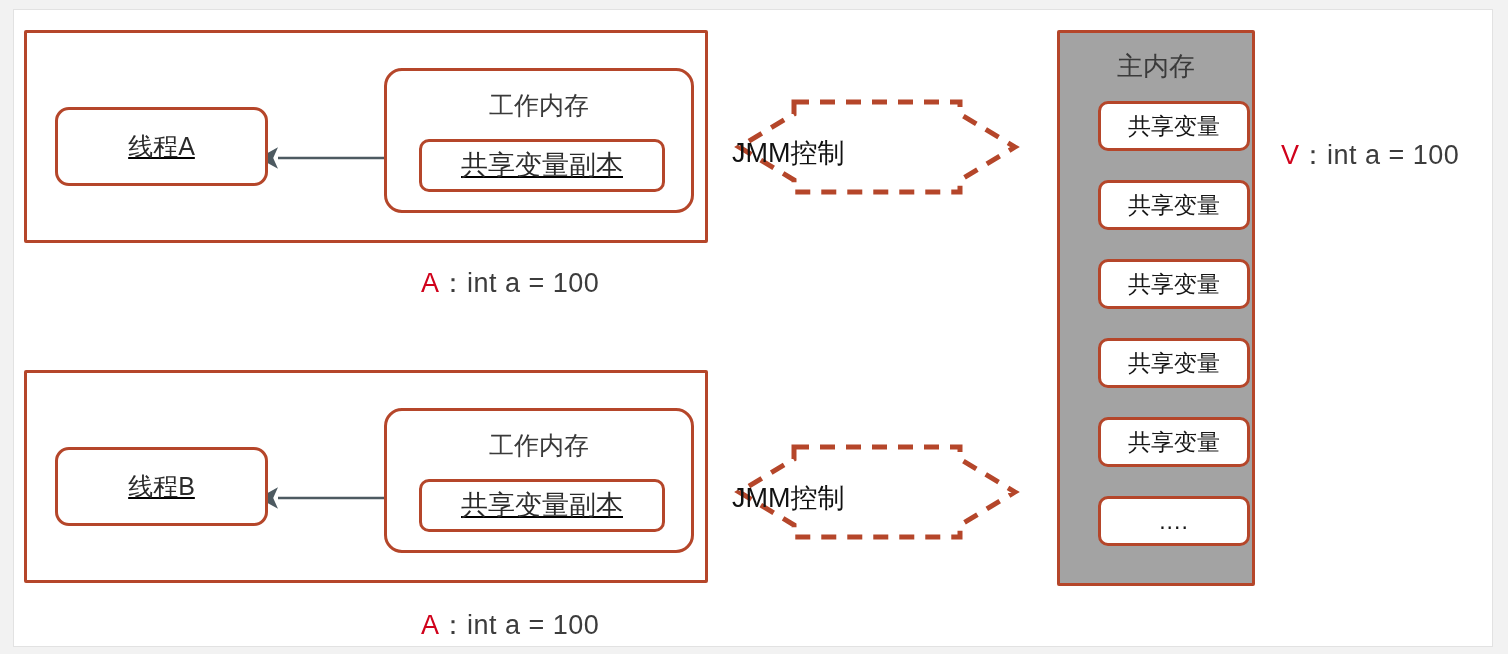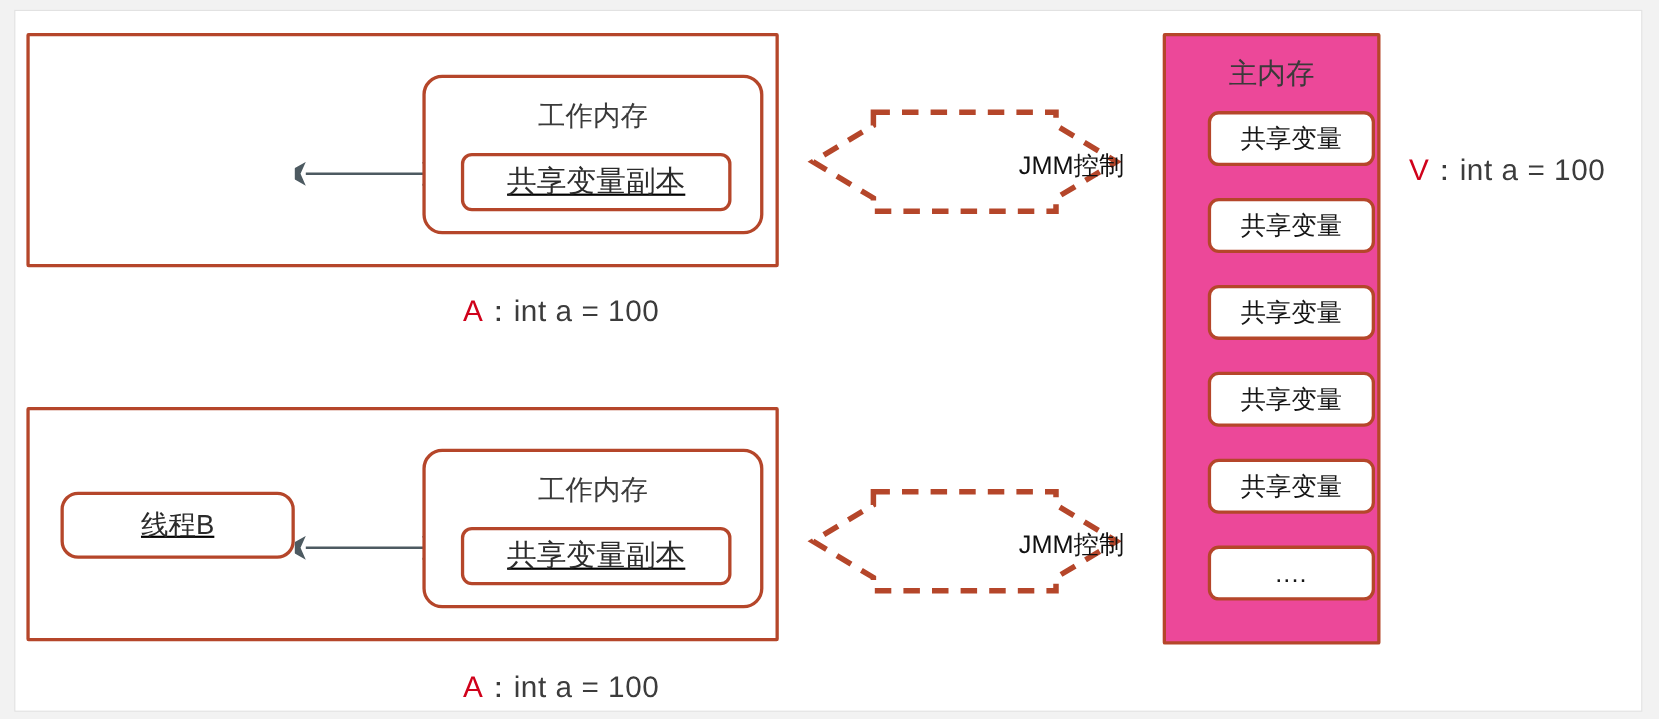--- a/index.html
+++ b/index.html
@@ -61,32 +61,32 @@
   }
 
   
   .connector { position: absolute; }
 
   
   .jmm { position: absolute; }
   .jmm-label {
     position: absolute;
     left: 0; right: 0;
-    text-align: right;
-    font-size: 23px;
+    text-align: left;
+    font-size: 27px;
     color: #111111;
     white-space: nowrap;
   }
 
   
   .mainmem {
     position: absolute;
     border: 3px solid #b5462a;
     border-radius: 2px;
-    background: #ec4899;
+    background: #a3a3a3;
     box-sizing: border-box;
   }
   .mainmem-title {
     position: absolute;
     left: 0; right: 0;
     top: 16px;
     text-align: center;
     font-size: 26px;
     color: #3a3a3a;
     white-space: nowrap;
@@ -121,20 +121,23 @@
   }
   .code-key { color: #d0021b; }
 </style>
 </head>
 <body>
 
 <div id="canvas">
 
   <div class="thread-group" style="left:10px; top:20px; width:684px; height:213px;">
 
+    <div class="rbox" style="left:28px; top:74px; width:213px; height:79px;">
+      <span class="label-cn">线程A</span>
+    </div>
 
     <div class="connector" style="left:241px; top:110px; width:128px; height:30px;">
       <svg width="128" height="30" viewBox="0 0 128 30">
         <defs>
           <marker id="ahL" markerWidth="9" markerHeight="9" refX="8" refY="4.5" orient="auto" markerUnits="strokeWidth">
             <path d="M8,0 L0,4.5 L8,9 L6,4.5 Z" fill="#4d5a61"></path>
           </marker>
           <marker id="ahR" markerWidth="9" markerHeight="9" refX="1" refY="4.5" orient="auto" markerUnits="strokeWidth">
             <path d="M0,0 L8,4.5 L0,9 L2,4.5 Z" fill="#4d5a61"></path>
           </marker>
@@ -150,21 +153,21 @@
       </div>
     </div>
   </div>
 
   <div class="code-label" style="left:407px; top:255px;">
     <span class="code-key">A</span><span>：</span><span>int a = 100</span>
   </div>
 
   <div class="thread-group" style="left:10px; top:360px; width:684px; height:213px;">
 
-    <div class="rbox" style="left:28px; top:74px; width:213px; height:61px;border-radius:16px;">
+    <div class="rbox" style="left:28px; top:74px; width:213px; height:79px;">
       <span class="label-cn">线程B</span>
     </div>
 
     <div class="connector" style="left:241px; top:110px; width:128px; height:30px;">
       <svg width="128" height="30" viewBox="0 0 128 30">
         <line x1="10" y1="15" x2="118" y2="15" stroke="#4d5a61" stroke-width="2.4" marker-start="url(#ahL)" marker-end="url(#ahR)"></line>
       </svg>
     </div>
 
     <div class="rbox" style="left:357px; top:35px; width:310px; height:145px; border-radius:18px; display:block;">

